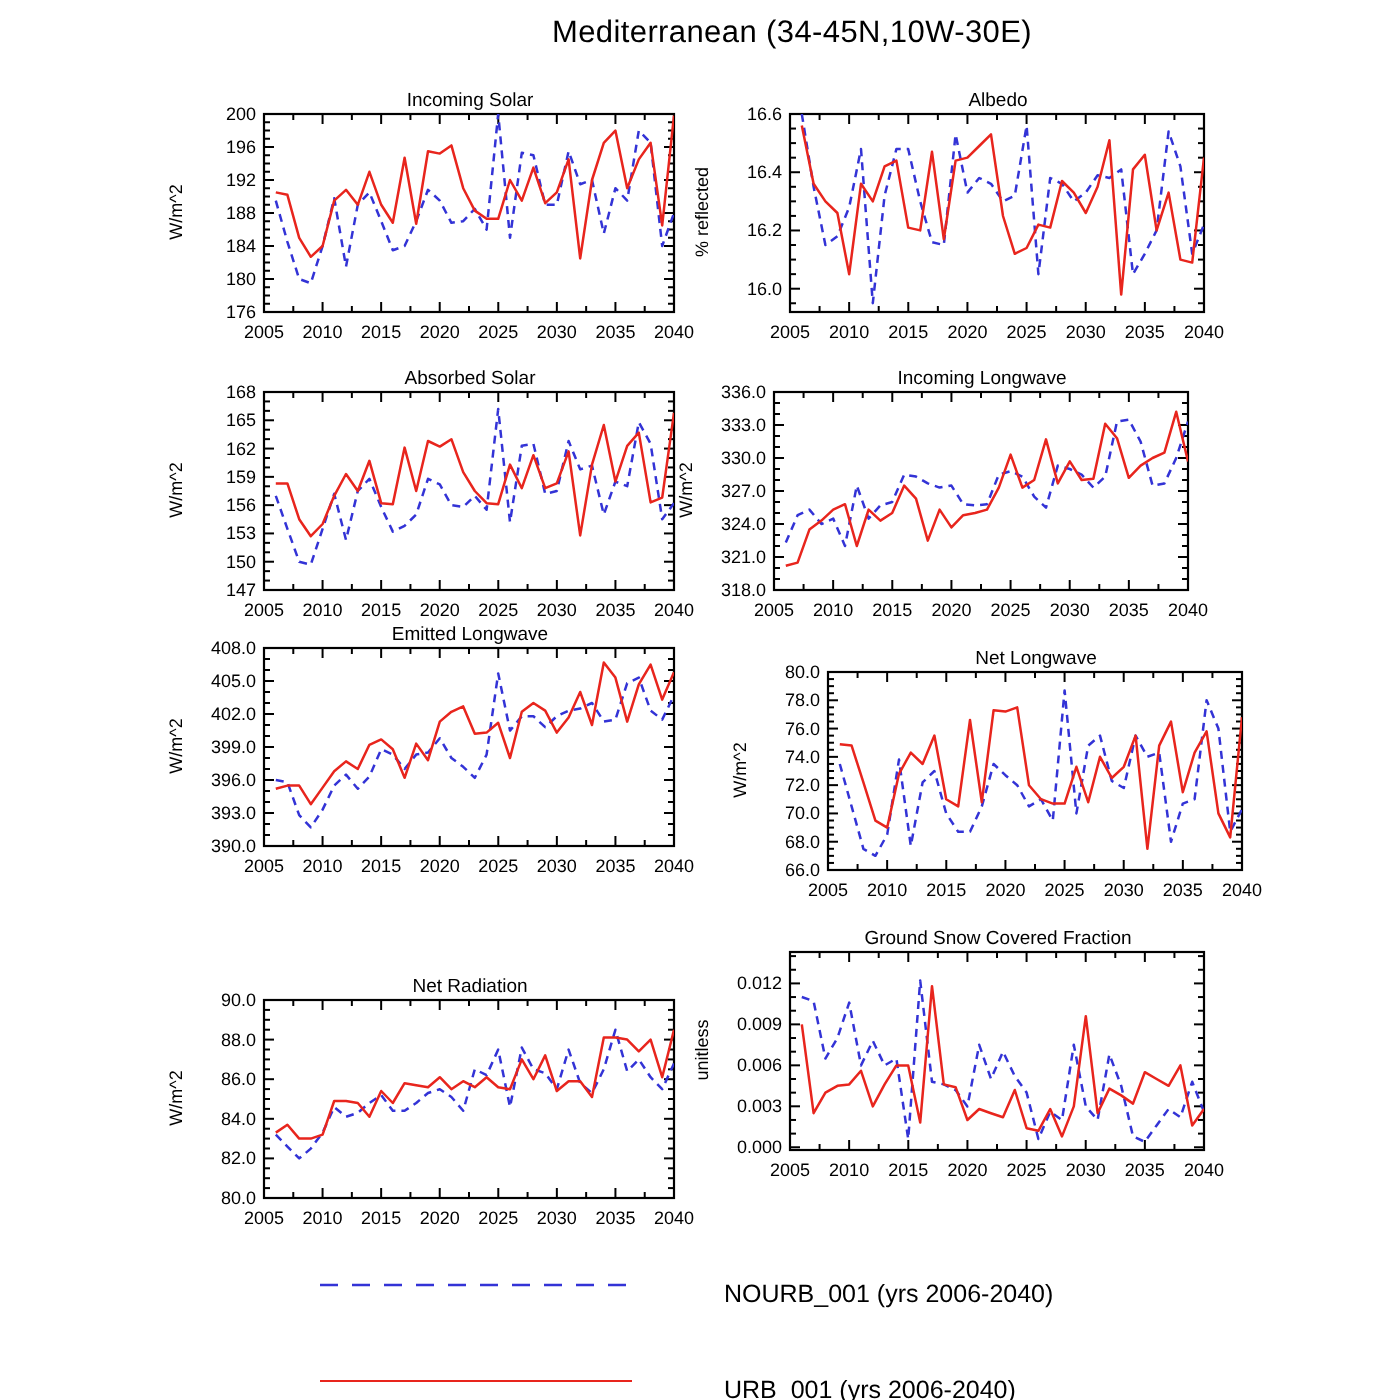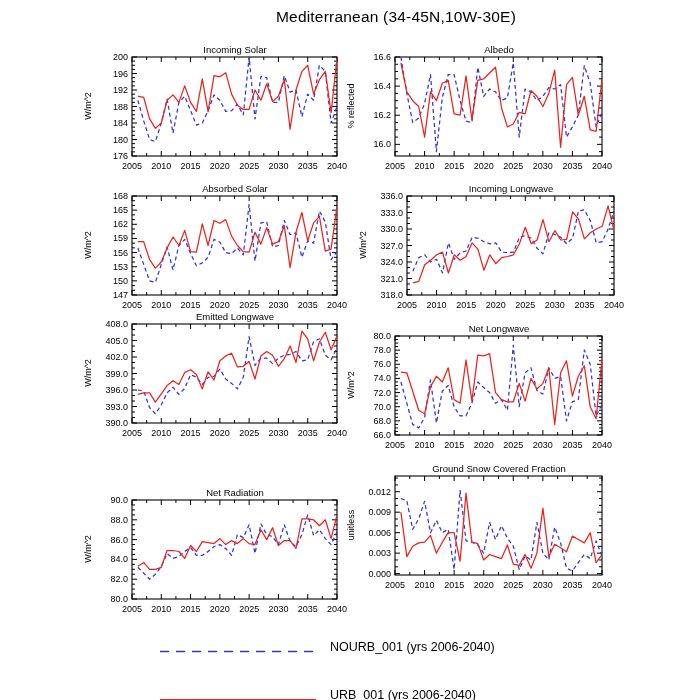--- a/index.html
+++ b/index.html
@@ -5,21 +5,21 @@
   html,body{margin:0;padding:0;background:#ffffff;}
   #canvas{position:relative;width:700px;height:700px;background:#fff;
           font-family:"Liberation Sans",sans-serif;color:#000;overflow:hidden;}
   #main-title{position:absolute;left:0;top:8px;width:700px;text-align:center;
               font-size:15.5px;letter-spacing:0.2px;margin-left:46px;}
   .plot{position:absolute;text-decoration:underline;}
   .plot svg{display:block;}
   .ptitle{font-size:9.5px;font-family:"Liberation Sans",sans-serif;}
   .ylab{font-size:9px;font-family:"Liberation Sans",sans-serif;}
   .ticktext{font-size:9px;font-family:"Liberation Sans",sans-serif;}
-  .legend-row{position:absolute;display:flex;align-items:flex-end;}
+  .legend-row{position:absolute;display:flex;align-items:flex-start;gap:32px;}
   .legend-row span{margin-left:12px;font-size:12.5px;}
 </style>
 </head>
 <body>
 
 <div id="canvas">
 
   <div id="main-title">Mediterranean (34-45N,10W-30E)</div>
 
   <div class="plot" style="left:80px;top:45px;">
@@ -318,21 +318,21 @@
           <defs>
             <clipPath id="clip2">
               <rect x="52" y="12" width="205" height="99"></rect>
             </clipPath>
           </defs>
           <polyline points="57.9,63.9 63.7,80.4 69.6,96.9 75.4,98.3 81.3,80.4 87.1,62.9 93.0,86.0 98.9,61.5 104.7,55.4 110.6,69.5 116.4,81.8 122.3,78.9 128.1,73.3 134.0,55.4 139.9,58.2 145.7,68.6 151.6,69.5 157.4,63.9 163.3,70.9 169.1,20.5 175.0,77.1 180.9,38.9 186.7,37.9 192.6,62.9 198.4,61.5 204.3,36.5 210.1,50.7 216.0,48.8 221.9,73.3 227.7,56.8 233.6,59.1 239.4,27.1 245.3,37.9 251.1,75.6 257.0,67.6" fill="none" stroke="#3333d6" stroke-width="1.25" clip-path="url(#clip2)" stroke-linejoin="round" stroke-dasharray="4,3"></polyline>
           <polyline points="57.9,57.7 63.7,57.7 69.6,75.6 75.4,84.1 81.3,78.0 87.1,63.9 93.0,53.0 98.9,61.5 104.7,46.4 110.6,67.6 116.4,68.1 122.3,39.8 128.1,61.5 134.0,36.5 139.9,39.3 145.7,35.6 151.6,52.1 157.4,61.5 163.3,67.6 169.1,68.1 175.0,48.3 180.9,60.1 186.7,43.6 192.6,60.1 198.4,57.7 204.3,41.7 210.1,83.7 216.0,48.3 221.9,28.5 227.7,56.8 233.6,38.9 239.4,32.3 245.3,67.2 251.1,64.8 257.0,22.4" fill="none" stroke="#e8251d" stroke-width="1.25" clip-path="url(#clip2)" stroke-linejoin="round"></polyline>
         </g>
     </svg>
   </div>
-  <div class="plot" style="left:355px;top:184px;">
+  <div class="plot" style="left:335px;top:184px;">
     <svg id="plot-3" width="271" height="131">
       <text class="ptitle" x="156" y="8" text-anchor="middle">Incoming Longwave</text>
       <text class="ylab" x="11" y="61" text-anchor="middle" transform="rotate(-90 11 61)">W/m^2</text>
       <g class="axes">
           <rect x="52" y="12" width="207" height="99" fill="none" stroke="#000" stroke-width="1.1"></rect>
           <line x1="52" y1="111" x2="52" y2="106" stroke="#000" stroke-width="1"></line>
           <line x1="52" y1="12" x2="52" y2="17" stroke="#000" stroke-width="1"></line>
           <text x="52" y="124" text-anchor="middle" class="ticktext">2005</text>
           <line x1="66.78571428571428" y1="111" x2="66.78571428571428" y2="108" stroke="#000" stroke-width="1"></line>
           <line x1="66.78571428571428" y1="12" x2="66.78571428571428" y2="15" stroke="#000" stroke-width="1"></line>
@@ -516,21 +516,21 @@
           <defs>
             <clipPath id="clip4">
               <rect x="52" y="12" width="205" height="99"></rect>
             </clipPath>
           </defs>
           <polyline points="57.9,78.0 63.7,79.1 69.6,95.6 75.4,101.7 81.3,92.8 87.1,80.8 93.0,75.3 98.9,82.4 104.7,76.3 110.6,62.6 116.4,65.3 122.3,72.5 128.1,65.3 134.0,64.3 139.9,57.1 145.7,67.0 151.6,71.4 157.4,76.9 163.3,65.3 169.1,24.7 175.0,53.3 180.9,46.1 186.7,46.1 192.6,51.6 198.4,46.1 204.3,43.3 210.1,42.3 216.0,39.5 221.9,48.8 227.7,47.8 233.6,29.6 239.4,26.8 245.3,43.3 251.1,47.8 257.0,35.7" fill="none" stroke="#3333d6" stroke-width="1.25" clip-path="url(#clip4)" stroke-linejoin="round" stroke-dasharray="4,3"></polyline>
           <polyline points="57.9,82.4 63.7,80.8 69.6,80.8 75.4,90.1 81.3,81.8 87.1,73.6 93.0,68.7 98.9,72.5 104.7,60.4 110.6,57.7 116.4,62.6 122.3,76.9 128.1,59.8 134.0,68.1 139.9,48.8 145.7,43.9 151.6,41.2 157.4,54.9 163.3,54.3 169.1,49.4 175.0,67.0 180.9,43.9 186.7,39.5 192.6,43.3 198.4,54.3 204.3,46.7 210.1,34.0 216.0,50.5 221.9,19.2 227.7,26.8 233.6,48.8 239.4,30.2 245.3,20.3 251.1,37.8 257.0,24.1" fill="none" stroke="#e8251d" stroke-width="1.25" clip-path="url(#clip4)" stroke-linejoin="round"></polyline>
         </g>
     </svg>
   </div>
-  <div class="plot" style="left:343px;top:324px;">
+  <div class="plot" style="left:362px;top:324px;">
     <svg id="plot-5" width="271" height="131">
       <text class="ptitle" x="156" y="8" text-anchor="middle">Net Longwave</text>
       <text class="ylab" x="11" y="61" text-anchor="middle" transform="rotate(-90 11 61)">W/m^2</text>
       <g class="axes">
           <rect x="52" y="12" width="207" height="99" fill="none" stroke="#000" stroke-width="1.1"></rect>
           <line x1="52" y1="111" x2="52" y2="106" stroke="#000" stroke-width="1"></line>
           <line x1="52" y1="12" x2="52" y2="17" stroke="#000" stroke-width="1"></line>
           <text x="52" y="124" text-anchor="middle" class="ticktext">2005</text>
           <line x1="66.78571428571428" y1="111" x2="66.78571428571428" y2="108" stroke="#000" stroke-width="1"></line>
           <line x1="66.78571428571428" y1="12" x2="66.78571428571428" y2="15" stroke="#000" stroke-width="1"></line>

